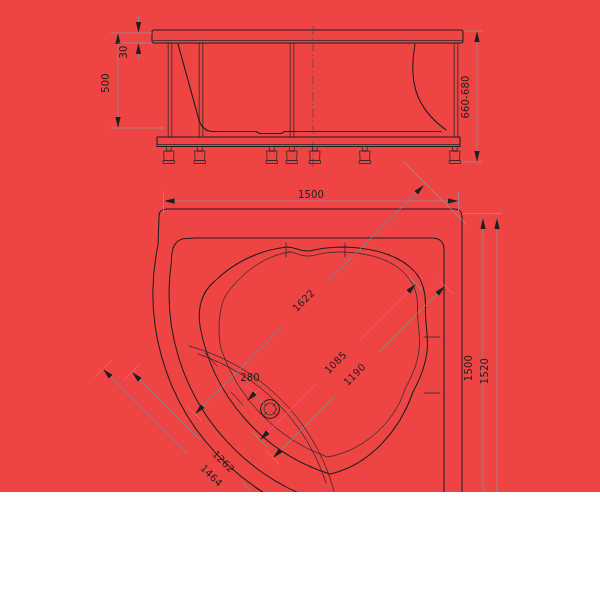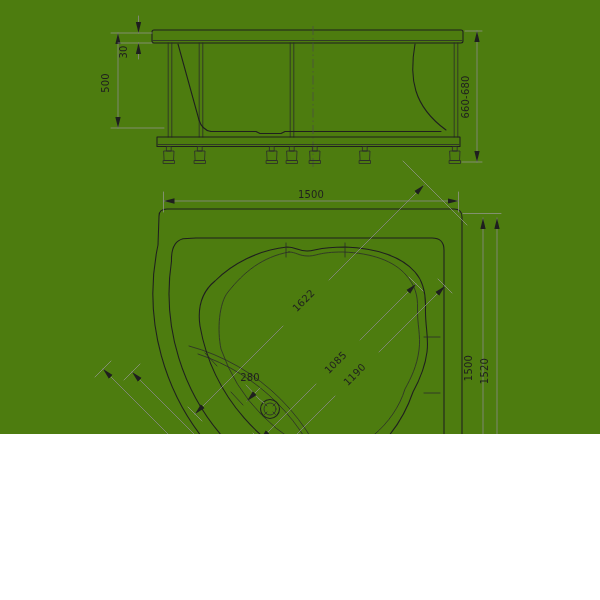--- a/index.html
+++ b/index.html
@@ -1,16 +1,16 @@
 <!DOCTYPE html>
 <html><head>
 <meta charset="utf-8">
 <style>
   html,body{margin:0;padding:0;background:#ffffff;}
-  .canvas{position:relative;width:600px;height:434px;background:#4d7c0f;overflow:hidden;
+  .canvas{position:relative;width:600px;height:492px;background:#ef4444;overflow:hidden;
           font-family:"DejaVu Sans","Liberation Sans",sans-serif;}
   svg{display:block;}
   .outline{fill:none;stroke:#1f1f1f;stroke-width:1.05;stroke-linejoin:round;stroke-linecap:round;}
   .thin{fill:none;stroke:#2b2b2b;stroke-width:0.8;stroke-linejoin:round;stroke-linecap:round;}
   .dimline{fill:none;stroke:#8a8a8a;stroke-width:0.8;stroke-linecap:round;}
   .extline{fill:none;stroke:#9a9a9a;stroke-width:0.7;stroke-linecap:round;}
   .cline{fill:none;stroke:#4a4a4a;stroke-width:0.7;stroke-dasharray:9 3 1.5 3;}
   .dimtext{fill:#1f1f1f;font-size:10px;letter-spacing:0.2px;}
   .mid{text-anchor:middle;}
 </style>

